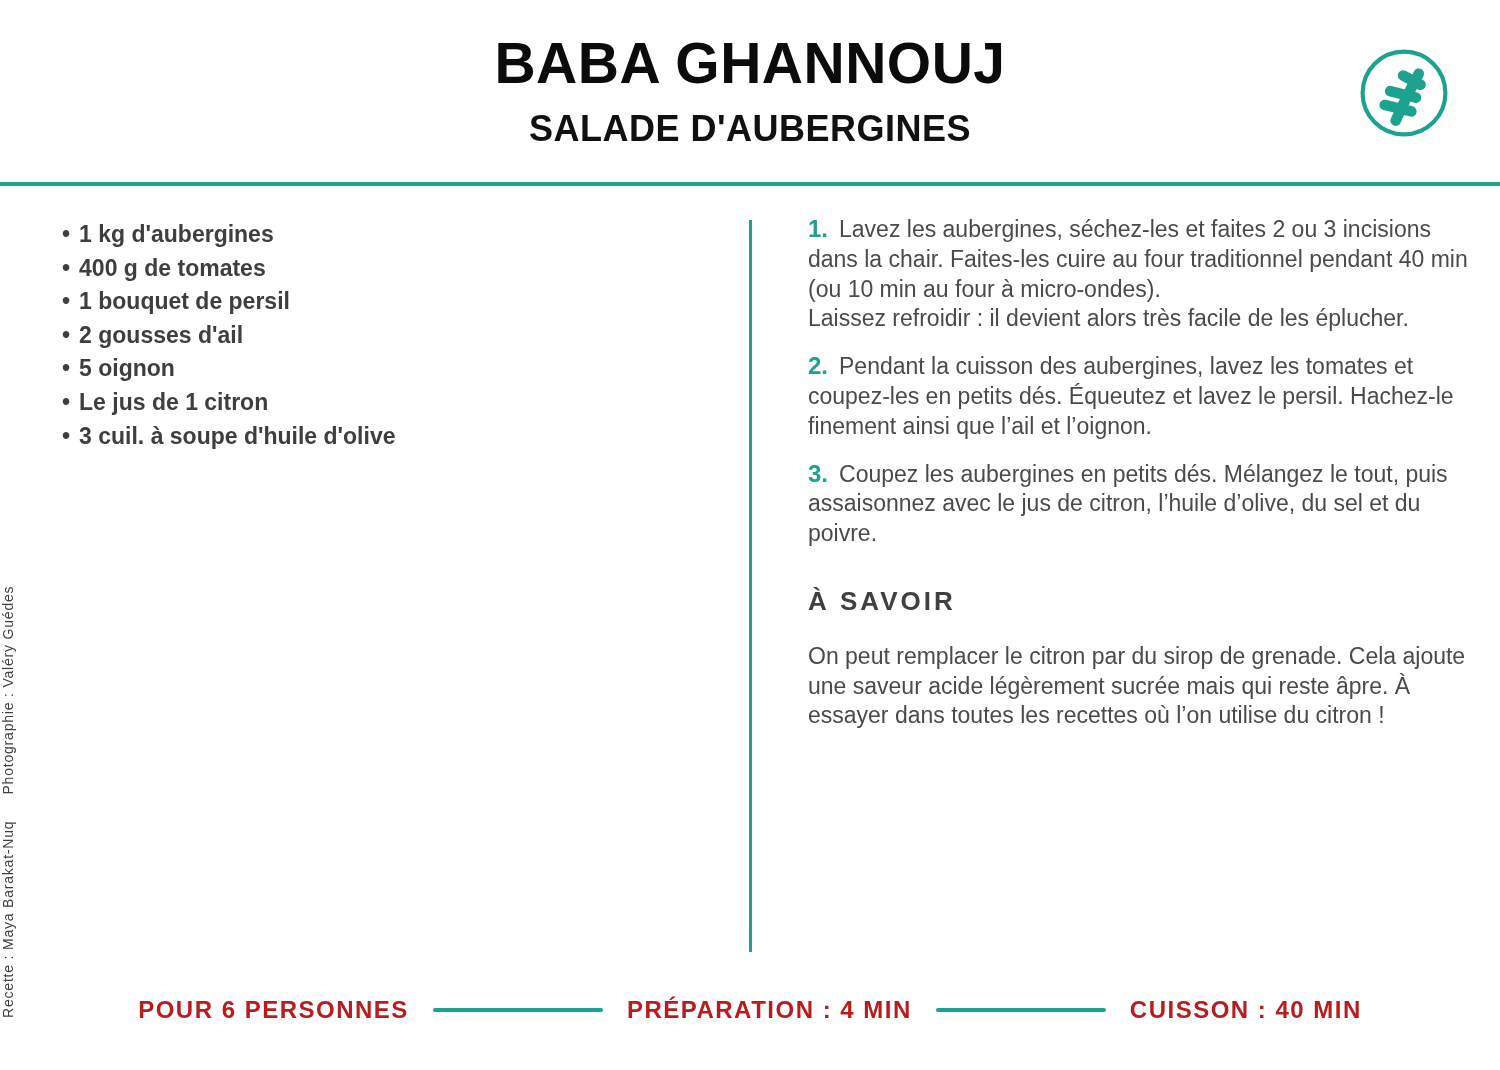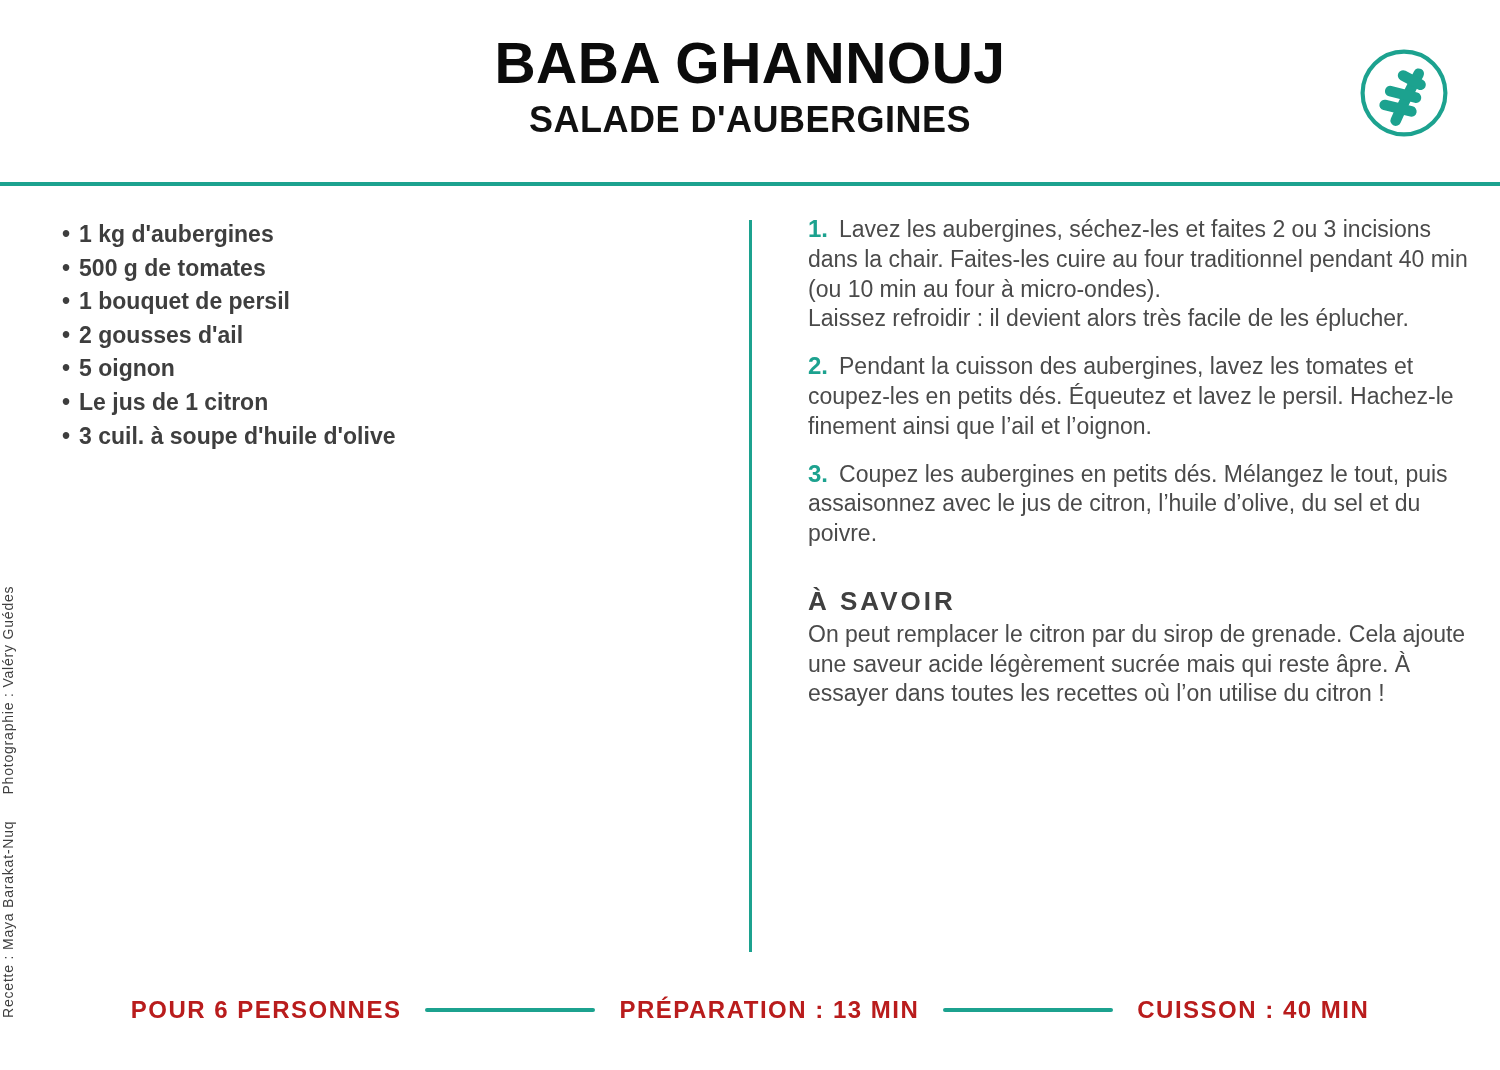--- a/index.html
+++ b/index.html
@@ -16,21 +16,21 @@
   .header {
     position:absolute; top:34px; left:0; right:0;
     text-align:center;
   }
   .title {
     font-size:57px; font-weight:900; letter-spacing:0.5px;
     color:#0b0b0b; line-height:1.05;
   }
   .subtitle {
     font-size:36px; font-weight:800; letter-spacing:0.5px;
-    color:#111111; margin-top:5px;
+    color:#111111; margin-top:14px;
   }
   .logo {
     position:absolute; top:47px; left:1358px;
     width:92px; height:92px;
   }
   .rule {
     position:absolute; top:182px; left:0;
     width:1500px; height:4px; background:#1ca28f;
   }
 
@@ -74,21 +74,21 @@
     color:#1ca28f; font-weight:800; font-size:24px;
     margin-right:11px;
   }
   .step-text { white-space:pre-line;margin-top:22px; }
   .note-title {
     margin-top:37px;
     color:#404040; font-weight:800; font-size:26px;
     letter-spacing:3px;
   }
   .note-text {
-    margin-top:3px;
+    margin-top:25px;
     font-size:23px; line-height:29.6px; color:#4a4a4a;
   }
 
   
   .footer {
     position:absolute; top:996px; left:0; right:0;
     display:flex; justify-content:center; align-items:center;
     gap:24px;
   }
   .footer-item {
@@ -120,21 +120,21 @@
 </div>
 
 <div class="rule"></div>
 
 <div class="credits">
   <span class="credit-recipe">Recette : Maya Barakat-Nuq</span><span class="credit-photo">Photographie : Valéry Guédes</span>
 </div>
 
 <ul class="ingredients">
   <li>1 kg d'aubergines</li>
-  <li>500 g de tomates</li>
+  <li>400 g de tomates</li>
   <li>1 bouquet de persil</li>
   <li>2 gousses d'ail</li>
   <li>5 oignon</li>
   <li>Le jus de 1 citron</li>
   <li>3 cuil. à soupe d'huile d'olive</li>
 </ul>
 
 <div class="divider"></div>
 
 <div class="steps-col">
@@ -143,16 +143,16 @@
   <p class="step"><span class="step-num">2.</span><span class="step-text">Pendant la cuisson des aubergines, lavez les tomates et coupez-les en petits dés. Équeutez et lavez le persil. Hachez-le finement ainsi que l’ail et l’oignon.</span></p>
   <p class="step"><span class="step-num">3.</span><span class="step-text">Coupez les aubergines en petits dés. Mélangez le tout, puis assaisonnez avec le jus de citron, l’huile d’olive, du sel et du poivre.</span></p>
 
   <div class="note-title">À SAVOIR</div>
   <p class="note-text">On peut remplacer le citron par du sirop de grenade. Cela ajoute une saveur acide légèrement sucrée mais qui reste âpre. À essayer dans toutes les recettes où l’on utilise du citron !</p>
 </div>
 
 <div class="footer">
   <span class="footer-item">POUR 6 PERSONNES</span>
   <span class="footer-sep"></span>
-  <span class="footer-item">PRÉPARATION : 13 MIN</span>
+  <span class="footer-item">PRÉPARATION : 4 MIN</span>
   <span class="footer-sep"></span>
   <span class="footer-item">CUISSON : 40 MIN</span>
 </div>
 
 </body></html>

